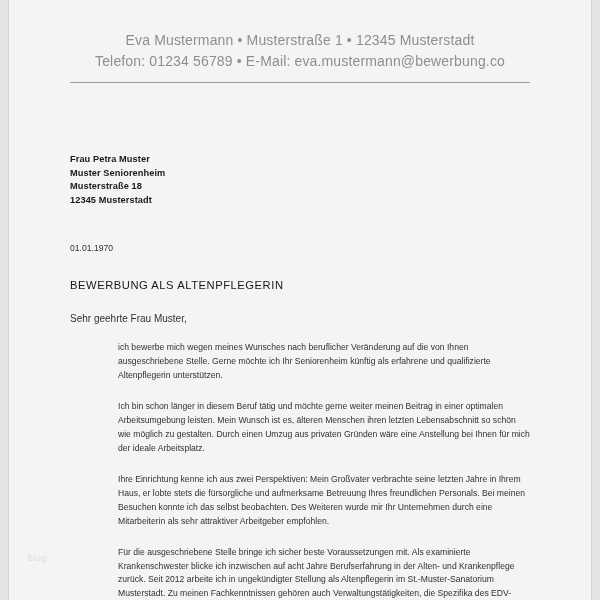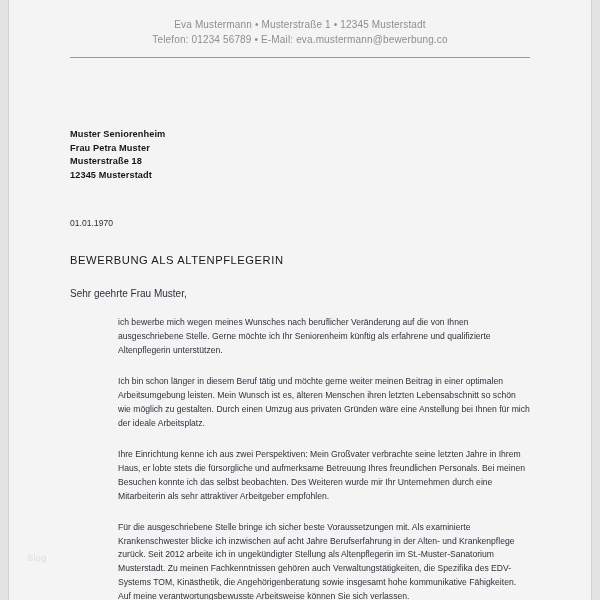--- a/index.html
+++ b/index.html
@@ -39,24 +39,24 @@
     position: absolute;
     left: 9px;
     right: 9px;
     top: 0;
     bottom: 0;
     background: #f4f4f4;
   }
 
   
   .letterhead {
-    padding-top: 17px;
+    padding-top: 30px;
     text-align: center;
     color: #8e8e8e;
-    font-size: 10px;
+    font-size: 14px;
     line-height: 1.5;
     letter-spacing: 0.15px;
   }
   .letterhead .line2 { }
 
   .rule {
     margin: 10px auto 0 auto;
     width: 460px;
     height: 1px;
     background: #9a9a9a;
@@ -132,22 +132,22 @@
     <div class="letterhead">
       <div class="line1">Eva Mustermann • Musterstraße 1 • 12345 Musterstadt</div>
       <div class="line2">Telefon: 01234 56789 • E-Mail: eva.mustermann@bewerbung.co</div>
     </div>
 
     <div class="rule"></div>
 
     <div class="content">
 
       <div class="recipient">
+        <div>Frau Petra Muster</div>
         <div>Muster Seniorenheim</div>
-        <div>Frau Petra Muster</div>
         <div>Musterstraße 18</div>
         <div>12345 Musterstadt</div>
       </div>
 
       <div class="date">01.01.1970</div>
 
       <div class="subject">BEWERBUNG ALS ALTENPFLEGERIN</div>
 
       <div class="salutation">Sehr geehrte Frau Muster,</div>
 

